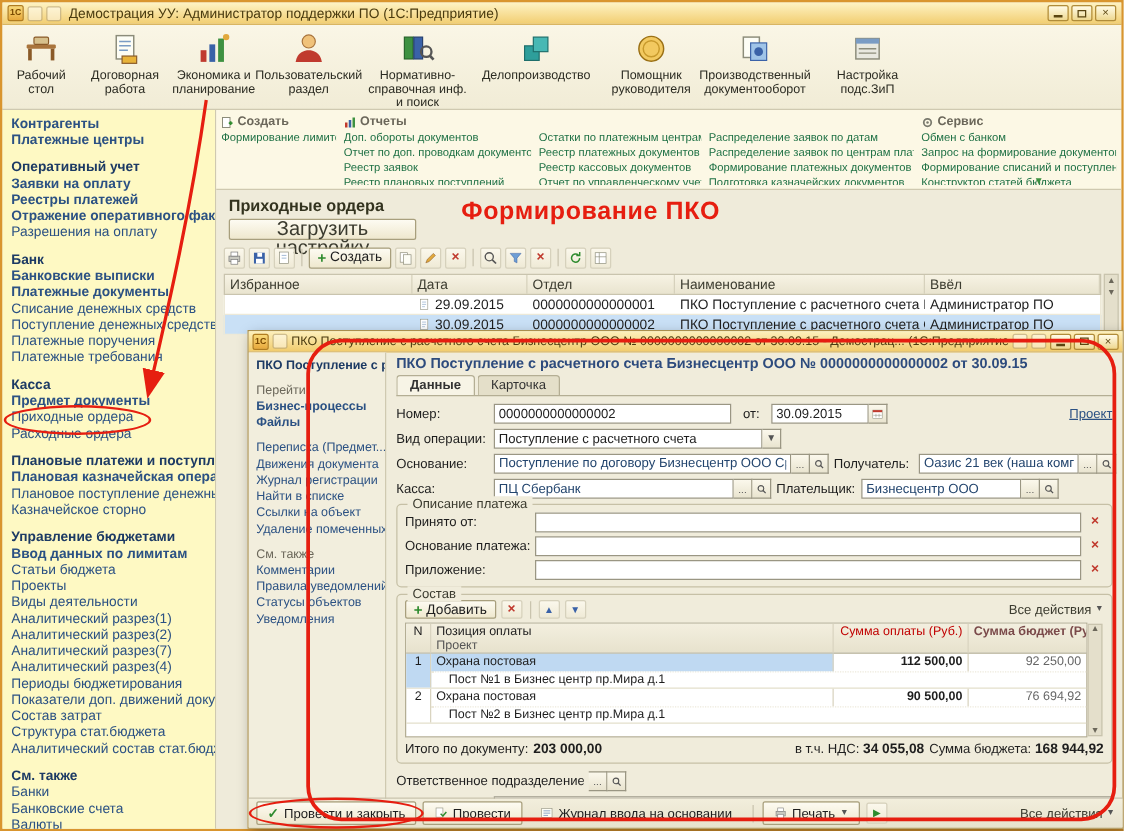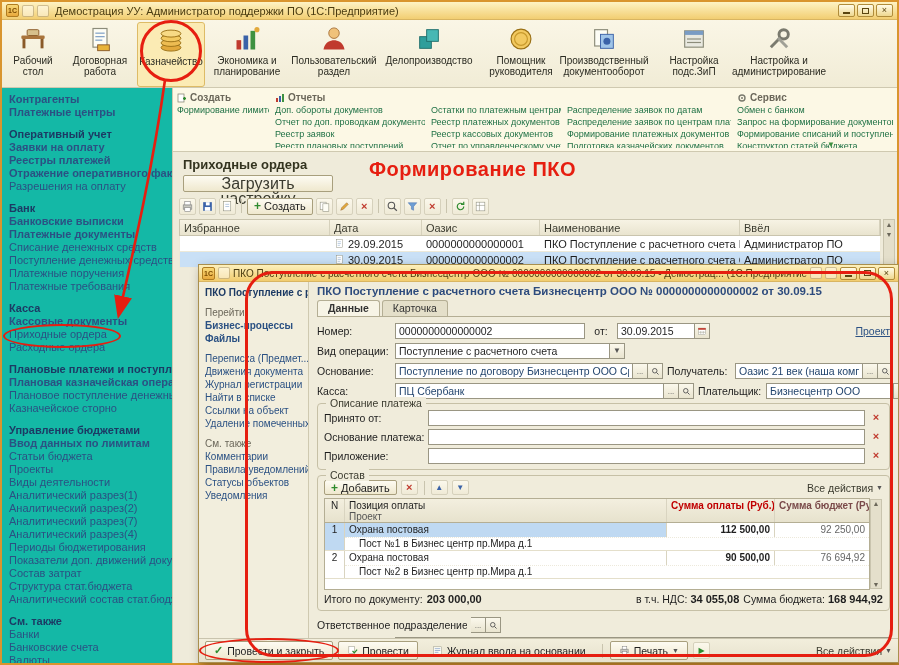--- a/index.html
+++ b/index.html
@@ -33,21 +33,21 @@
 .rib .ric{width:28px;height:28px;margin-bottom:2px;flex:0 0 auto}
 .rib:nth-child(1){width:60px}.rib:nth-child(2){width:74px}.rib:nth-child(3){width:68px}
 .rib:nth-child(4){width:84px}.rib:nth-child(5){width:90px}.rib:nth-child(6){width:100px}
 .rib:nth-child(7){width:84px}.rib:nth-child(8){width:82px}.rib:nth-child(9){width:98px}
 .rib:nth-child(10){width:72px}.rib:nth-child(11){width:90px}
 .rib-active{background:#FBEBB4;border:1px solid #DDBB66;border-radius:3px}
 .rib-kazna::after{content:"";position:absolute;left:50%;top:-3px;transform:translateX(-50%);
   width:56px;height:56px;border:3px solid #E61E10;border-radius:50%;pointer-events:none;z-index:40}
 
 
-.sidebar{position:absolute;left:0;top:86px;width:171px;bottom:0;background:#14b8a6;
+.sidebar{position:absolute;left:0;top:86px;width:171px;bottom:0;background:#fef9c3;
   border-right:1px solid #CFC9B0;padding:5px 0 0 7px;overflow:hidden}
 .sb-h{font-weight:bold;color:#1C3A64;line-height:13px;margin-top:9px;white-space:nowrap;overflow:hidden}
 .sb-i{color:#2B5183;line-height:13px;white-space:nowrap;overflow:hidden;cursor:pointer}
 .sb-i.b{font-weight:bold}
 .sb-i.circled{position:relative;overflow:visible}
 .sb-i.circled::after{content:"";position:absolute;left:-6px;top:-4px;width:114px;height:20px;
   border:2px solid #E61E10;border-radius:50%;pointer-events:none;z-index:40}
 
 
 .cmdpanel{position:absolute;left:171px;top:86px;right:0;height:64px;background:#FCF8E5;
@@ -127,21 +127,21 @@
 .clr{width:14px;height:14px;display:flex;align-items:center;justify-content:center;cursor:pointer}
 .ctb{display:flex;align-items:center;gap:4px;height:17px;margin-bottom:2px}
 .ctb .spacer{flex:1}
 .alllink{color:#3B3B2F;cursor:pointer;font-size:10.5px;display:flex;gap:3px;align-items:center}
 .ctable{border:1px solid #B4AE94;background:#fff;position:relative;margin-right:13px}
 .c-head{display:flex;background:linear-gradient(#F3EFDF,#E7E2CD);border-bottom:1px solid #B4AE94;height:24px;font-size:10px}
 .c-n{width:20px;flex:0 0 auto;border-right:1px solid #D9D4C0;display:flex;align-items:flex-start;justify-content:center;padding-top:1px}
 .c-pos{flex:1 1 auto;border-right:1px solid #D9D4C0;padding:1px 4px;overflow:hidden}
 .c-pay{width:108px;flex:0 0 auto;border-right:1px solid #D9D4C0;text-align:right;padding:1px 4px;white-space:nowrap;overflow:hidden}
 .c-bud{width:94px;flex:0 0 auto;text-align:right;padding:1px 4px;white-space:nowrap;overflow:hidden}
-.h-pay{color:#C00000;font-weight:bold}
+.h-pay{color:#C00000;font-weight:normal}
 .h-bud{color:#7A4A4A;font-weight:bold}
 .h-proj{color:#555}
 .c-row{display:flex;border-bottom:1px solid #E4DFCB;font-size:10px}
 .c-rbody{flex:1 1 auto;min-width:0}
 .c-l1{display:flex;height:14px}
 .c-l2{height:13px;padding:0 1px 0 14px;white-space:nowrap;overflow:hidden;border-top:1px dotted #EDE9DB}
 .c-l1 .c-pos,.c-l1 .c-pay,.c-l1 .c-bud{padding-top:0;display:flex;align-items:center}
 .c-l1 .c-pay{justify-content:flex-end;font-weight:bold}
 .c-l1 .c-bud{justify-content:flex-end;color:#666}
 .selblue{background:#BFD9F2}
@@ -200,47 +200,47 @@
     <div class="rib">
       <svg class="ric ico" viewBox="0 0 24 24">
           <rect x="6" y="3" width="12" height="16" fill="#FDFDF5" stroke="#8C8C7A"></rect>
           <line x1="8" y1="7" x2="16" y2="7" stroke="#7A9CC4"></line>
           <line x1="8" y1="10" x2="16" y2="10" stroke="#7A9CC4"></line>
           <line x1="8" y1="13" x2="14" y2="13" stroke="#7A9CC4"></line>
           <rect x="10" y="17" width="10" height="5" fill="#E8B33A" stroke="#8A5A28" stroke-width="0.8"></rect>
         </svg>
       <span>Договорная работа</span>
     </div>
-    <div class="rib rib-active rib-kazna">
-      <svg class="ric ico" viewBox="0 0 24 24">
-          <ellipse cx="12" cy="18.5" rx="8.5" ry="3" fill="#E2A93C" stroke="#9A7015" stroke-width="0.8"></ellipse>
-          <ellipse cx="12" cy="14.5" rx="8.5" ry="3" fill="#EDBC52" stroke="#9A7015" stroke-width="0.8"></ellipse>
-          <ellipse cx="12" cy="10.5" rx="8.5" ry="3" fill="#F2C960" stroke="#9A7015" stroke-width="0.8"></ellipse>
-          <ellipse cx="12" cy="6.5" rx="8.5" ry="3" fill="#F7DA85" stroke="#9A7015" stroke-width="0.8"></ellipse>
-        </svg>
-      <span>Казначейство</span>
-    </div>
     <div class="rib">
       <svg class="ric ico" viewBox="0 0 24 24">
           <rect x="3" y="13" width="4" height="8" fill="#C03A2E"></rect>
           <rect x="9" y="9" width="4" height="12" fill="#3A62A8"></rect>
           <rect x="15" y="5" width="4" height="16" fill="#3E9141"></rect>
           <circle cx="20.5" cy="4" r="2.2" fill="#E2A93C"></circle>
         </svg>
       <span>Экономика и планирование</span>
     </div>
     <div class="rib">
       <svg class="ric ico" viewBox="0 0 24 24">
           <circle cx="12" cy="7" r="4.5" fill="#F0C27A" stroke="#A9743C" stroke-width="0.8"></circle>
           <path d="M3,21 C4,14.5 9,13 12,13 C15,13 20,14.5 21,21 Z" fill="#C03A2E"></path>
         </svg>
       <span>Пользовательский раздел</span>
     </div>
     <div class="rib">
       <svg class="ric ico" viewBox="0 0 24 24">
+          <rect x="3" y="4" width="6" height="15" fill="#3E9141" stroke="#27632A" stroke-width="0.8"></rect>
+          <rect x="9.5" y="4" width="6" height="15" fill="#3A62A8" stroke="#27416F" stroke-width="0.8"></rect>
+          <circle cx="18" cy="14" r="3.6" fill="none" stroke="#555" stroke-width="1.6"></circle>
+          <line x1="20.5" y1="16.8" x2="23" y2="19.5" stroke="#555" stroke-width="1.8"></line>
+        </svg>
+      <span>Нормативно-справочная инф. и поиск</span>
+    </div>
+    <div class="rib">
+      <svg class="ric ico" viewBox="0 0 24 24">
           <rect x="4" y="10" width="10" height="10" fill="#2E9E9B" stroke="#1E6E6B" stroke-width="0.8"></rect>
           <rect x="10" y="4" width="10" height="10" fill="#48B8B4" stroke="#1E6E6B" stroke-width="0.8"></rect>
         </svg>
       <span>Делопроизводство</span>
     </div>
     <div class="rib">
       <svg class="ric ico" viewBox="0 0 24 24">
           <circle cx="12" cy="12" r="8.5" fill="#F2C960" stroke="#9A7015"></circle>
           <circle cx="12" cy="12" r="5.5" fill="none" stroke="#C89A2C"></circle>
         </svg>
@@ -255,28 +255,20 @@
       <span>Производственный документооборот</span>
     </div>
     <div class="rib">
       <svg class="ric ico" viewBox="0 0 24 24">
           <rect x="4" y="5" width="16" height="14" fill="#E9E9E0" stroke="#8C8C7A"></rect>
           <rect x="4" y="5" width="16" height="3.5" fill="#7A9CC4"></rect>
           <line x1="6" y1="12" x2="18" y2="12" stroke="#8C8C7A"></line>
           <line x1="6" y1="15" x2="18" y2="15" stroke="#8C8C7A"></line>
         </svg>
       <span>Настройка подс.ЗиП</span>
-    </div>
-    <div class="rib">
-      <svg class="ric ico" viewBox="0 0 24 24">
-          <path d="M5,19 L13,11" stroke="#7A7A6E" stroke-width="2.5"></path>
-          <circle cx="16" cy="8" r="4" fill="none" stroke="#7A7A6E" stroke-width="2.5"></circle>
-          <path d="M19,19 L11,11" stroke="#A0A096" stroke-width="2.5"></path>
-        </svg>
-      <span>Настройка и администрирование</span>
     </div>
   </div>
 
   <div class="sidebar">
     <div class="sb-i b">Контрагенты</div>
     <div class="sb-i b">Платежные центры</div>
 
     <div class="sb-h">Оперативный учет</div>
     <div class="sb-i b">Заявки на оплату</div>
     <div class="sb-i b">Реестры платежей</div>
@@ -285,21 +277,21 @@
 
     <div class="sb-h">Банк</div>
     <div class="sb-i b">Банковские выписки</div>
     <div class="sb-i b">Платежные документы</div>
     <div class="sb-i">Списание денежных средств</div>
     <div class="sb-i">Поступление денежных средств</div>
     <div class="sb-i">Платежные поручения</div>
     <div class="sb-i">Платежные требования</div>
 
     <div class="sb-h">Касса</div>
-    <div class="sb-i b">Кассовые документы</div>
+    <div class="sb-i b">Предмет документы</div>
     <div class="sb-i circled">Приходные ордера</div>
     <div class="sb-i">Расходные ордера</div>
 
     <div class="sb-h">Плановые платежи и поступле...</div>
     <div class="sb-i b">Плановая казначейская операция</div>
     <div class="sb-i">Плановое поступление денежных сред...</div>
     <div class="sb-i">Казначейское сторно</div>
 
     <div class="sb-h">Управление бюджетами</div>
     <div class="sb-i b">Ввод данных по лимитам</div>
@@ -447,21 +439,21 @@
             <line x1="10" y1="4" x2="10" y2="20" stroke="#8C8C7A"></line>
             <line x1="4" y1="10" x2="20" y2="10" stroke="#8C8C7A"></line>
           </svg>
         </span>
     </div>
 
     <div class="grid">
       <div class="g-head">
         <div class="col-fav">Избранное</div>
         <div class="col-date">Дата</div>
-        <div class="col-num">Оазис</div>
+        <div class="col-num">Отдел</div>
         <div class="col-name">Наименование</div>
         <div class="col-auth">Ввёл</div>
       </div>
       <div class="g-row">
         <div class="col-fav"></div>
         <div class="col-date">
           <svg class="ico" width="11" height="11" viewBox="0 0 24 24">
               <rect x="5" y="3" width="13" height="18" fill="#fff" stroke="#8C8C7A"></rect>
               <line x1="8" y1="8" x2="15" y2="8" stroke="#7A9CC4"></line>
               <line x1="8" y1="12" x2="15" y2="12" stroke="#7A9CC4"></line>
@@ -589,21 +581,21 @@
                   <circle cx="10" cy="10" r="6" fill="none" stroke="#555" stroke-width="2.4"></circle>
                   <line x1="14.5" y1="14.5" x2="20" y2="20" stroke="#555" stroke-width="2.6"></line>
                 </svg>
               </span>
           </span>
         </div>
 
         <div class="frow">
           <span class="flabel">Касса:</span>
           <span class="fgroup">
-            <input class="fld ref" style="width: 269px;" readonly="" value="ПЦ Сбербанк">
+            <input class="fld ref" style="width: 192px;" readonly="" value="ПЦ Сбербанк">
             <span class="adorn">...</span>
             <span class="adorn">
                 <svg class="ico" width="9" height="9" viewBox="0 0 24 24">
                   <circle cx="10" cy="10" r="6" fill="none" stroke="#555" stroke-width="2.4"></circle>
                   <line x1="14.5" y1="14.5" x2="20" y2="20" stroke="#555" stroke-width="2.6"></line>
                 </svg>
               </span>
           </span>
           <span class="flabel2">Плательщик:</span>
           <span class="fgroup">

